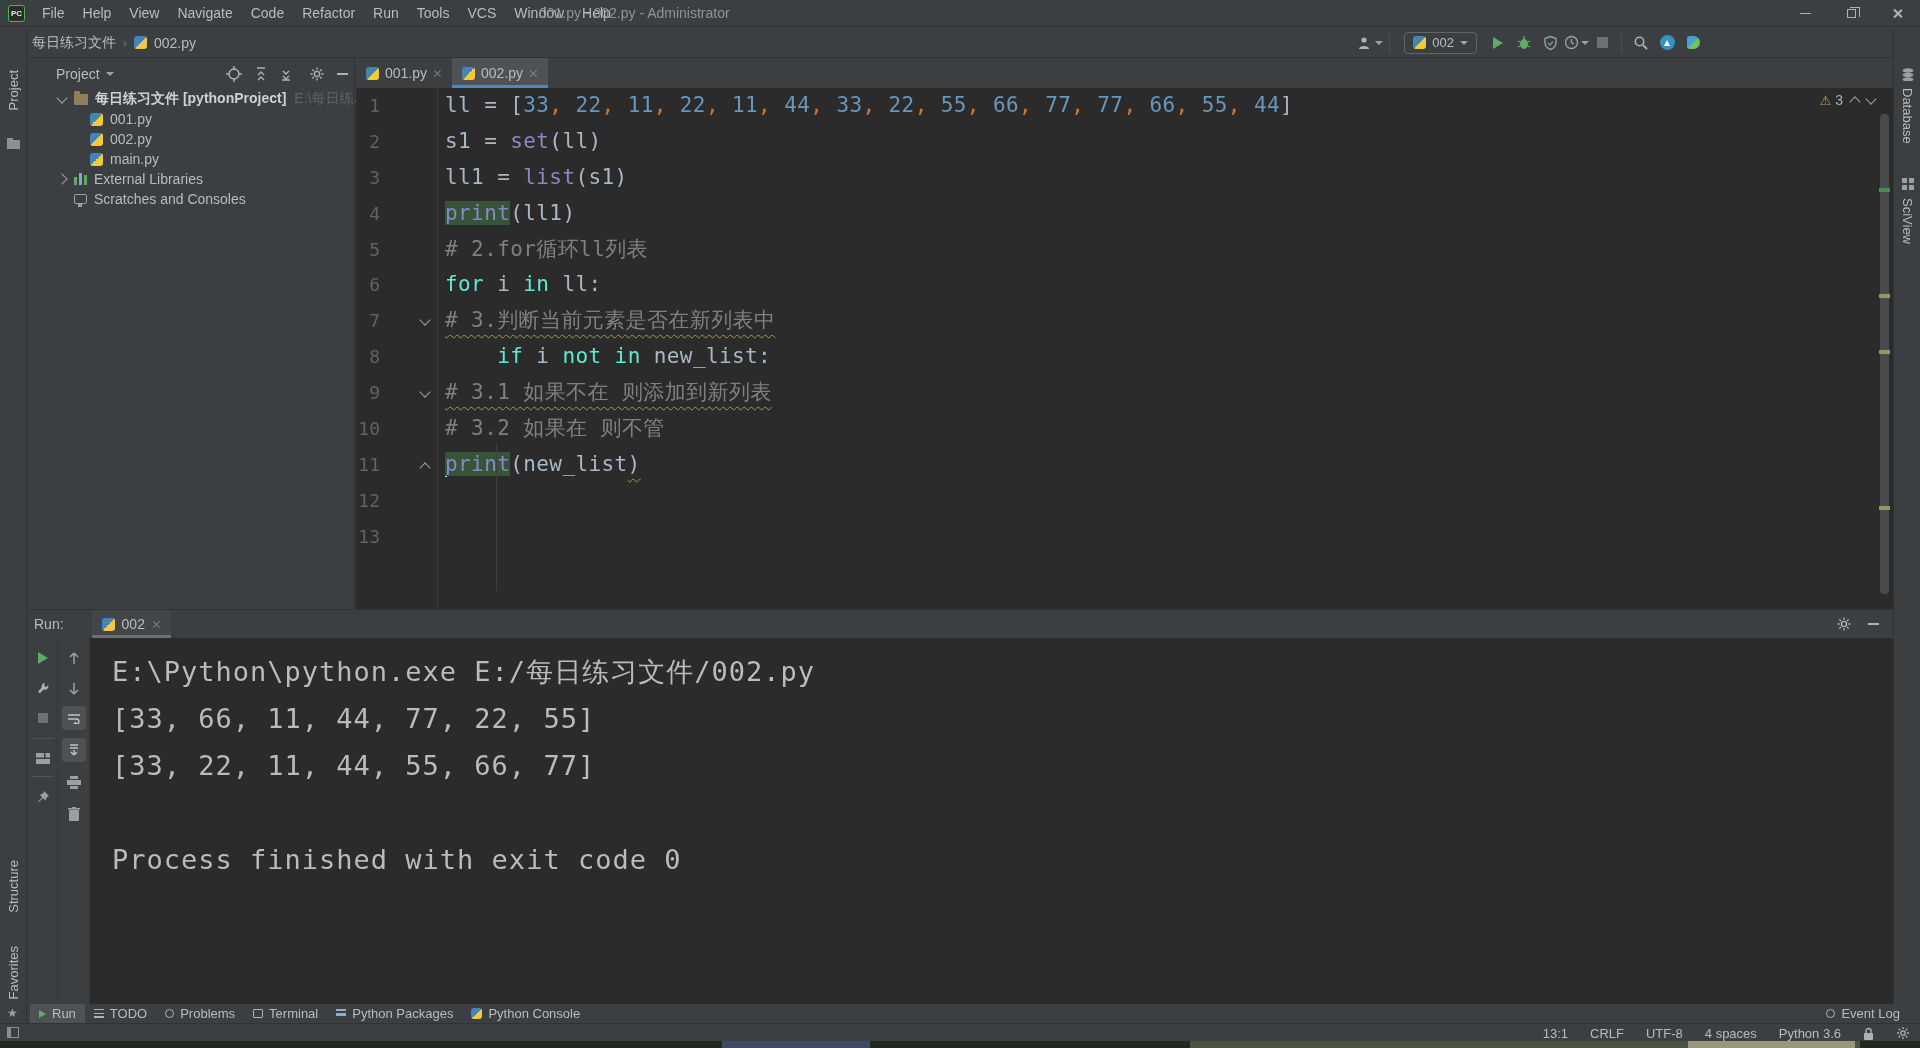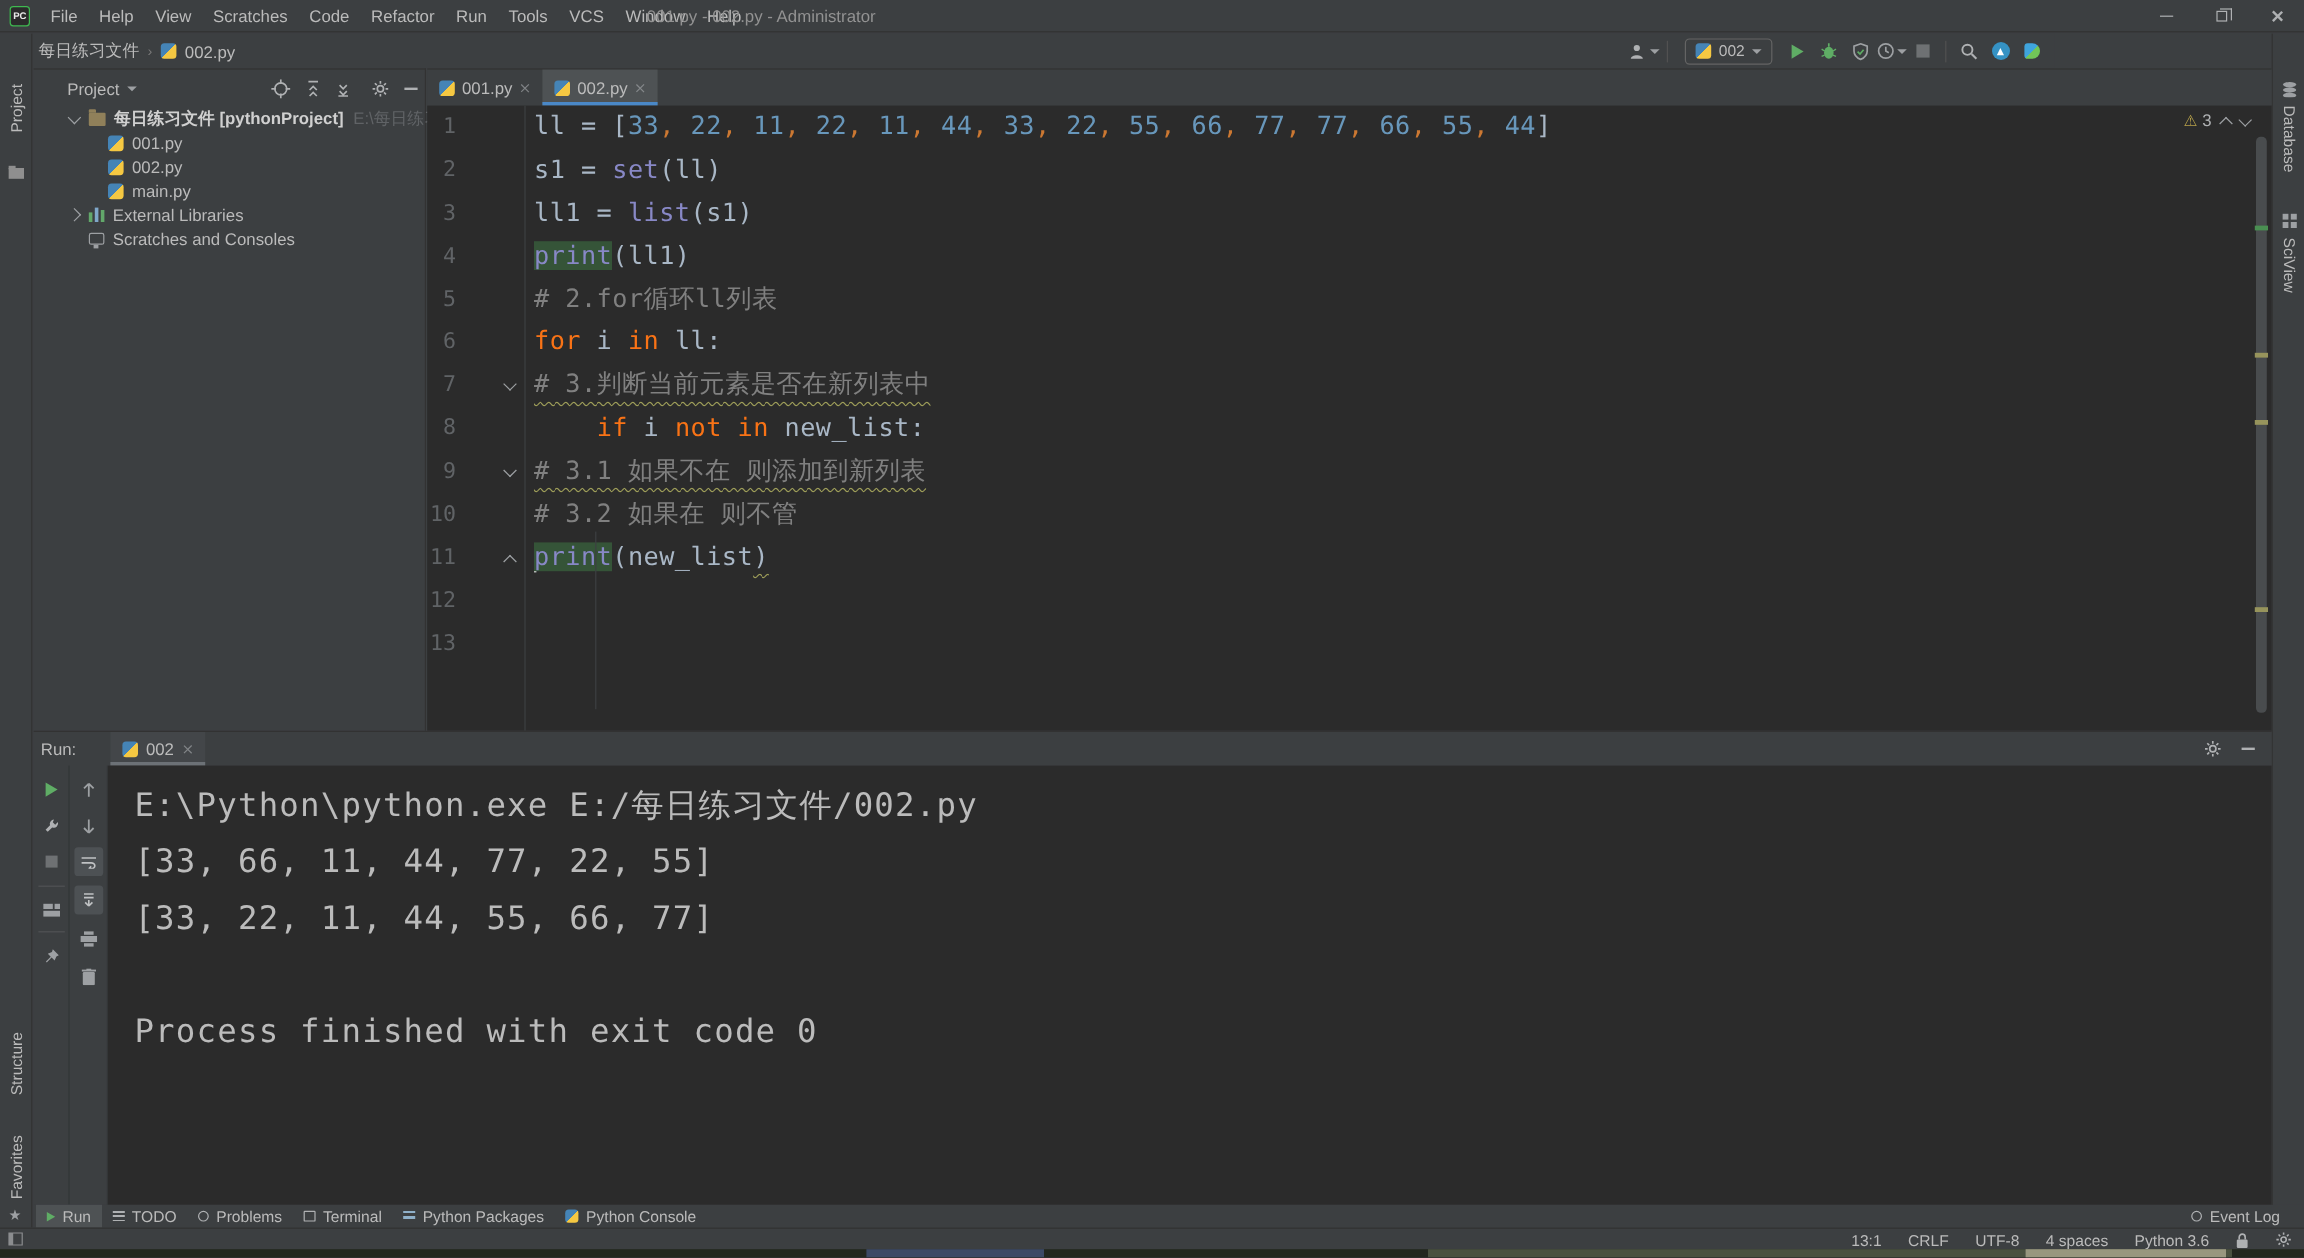--- a/index.html
+++ b/index.html
@@ -85,21 +85,21 @@
   .editor { position:absolute; left:356px; top:88px; width:1537px; height:521px; background:#2b2b2b; }
   .gutter { position:absolute; left:0; top:0; width:82px; height:100%; border-right:1px solid #3c3f41; }
   .grow { height:35.9px; line-height:35.9px; text-align:right; padding-right:57px; color:#606366;
     font-family:"DejaVu Sans Mono",monospace; font-size:18px; position:relative; }
   .fold { position:absolute; right:8px; top:13px; width:8px; height:8px; border-right:1.4px solid #9da0a3; border-bottom:1.4px solid #9da0a3; }
   .fold-down { transform:rotate(45deg); }
   .fold-up { transform:rotate(-135deg); top:17px; }
   .codebox { position:absolute; left:89px; top:0; right:20px; }
   .cline { height:35.9px; line-height:35.9px; font-family:"DejaVu Sans Mono",monospace; font-size:21px;
     letter-spacing:0.4px; white-space:pre; }
-  .t-d{color:#a9b7c6} .t-k{color:#f97316} .t-n{color:#6897bb} .t-o{color:#cc7832}
+  .t-d{color:#a9b7c6} .t-k{color:#5eead4} .t-n{color:#6897bb} .t-o{color:#cc7832}
   .t-b{color:#8888c6} .t-c{color:#808080}
   .typo { text-decoration:underline; text-decoration-style:wavy; text-decoration-color:#9d9d58; text-decoration-thickness:1px; text-underline-offset:7px; }
   .hl { background:#355438;margin-top:24px; }
   .caret { display:inline-block; width:2px; height:24px; background:#d4d4d4; vertical-align:middle; margin-right:-2px; }
   .iguide { position:absolute; left:140px; top:355px; width:1px; height:148px; background:#3d4042; }
   .warnwidget { position:absolute; right:18px; top:4px; display:flex; align-items:center; gap:8px; color:#afb1b3; font-size:14px; }
   .warn-tri { color:#b8a24a; font-size:13px; }
   .wchev { width:8px; height:8px; border-right:1.5px solid #9da0a3; border-bottom:1.5px solid #9da0a3; display:inline-block; }
   .wchev.up { transform:rotate(-135deg); margin-top:4px; } .wchev.down { transform:rotate(45deg); margin-top:-2px; }
   .ethumb { position:absolute; right:4px; top:26px; width:9px; height:480px; background:#494c4e; border-radius:4px; }
@@ -141,21 +141,21 @@
   .bi-stack { width:10px; height:9px; background:repeating-linear-gradient(#8fb0c9 0 2px,transparent 2px 4.5px); }
   svg.gl { display:block; }
 </style>
 </head>
 <body>
 
 <div id="app">
 
   <div class="titlebar">
     <div class="logo">PC</div>
-    <div id="menu"><span class="mi">File</span><span class="mi">Help</span><span class="mi">View</span><span class="mi">Scratches</span><span class="mi">Code</span><span class="mi">Refactor</span><span class="mi">Run</span><span class="mi">Tools</span><span class="mi">VCS</span><span class="mi">Window</span><span class="mi">Help</span></div>
+    <div id="menu"><span class="mi">File</span><span class="mi">Help</span><span class="mi">View</span><span class="mi">Navigate</span><span class="mi">Code</span><span class="mi">Refactor</span><span class="mi">Run</span><span class="mi">Tools</span><span class="mi">VCS</span><span class="mi">Window</span><span class="mi">Help</span></div>
     <div class="wintitle">001.py - 002.py - Administrator</div>
     <div class="winbtns">
       <div class="wbtn">
           <span class="wb-min"></span>
         </div>
       <div class="wbtn">
           <span class="wb-max"></span>
         </div>
       <div class="wbtn">
           <span class="wb-x"></span>

